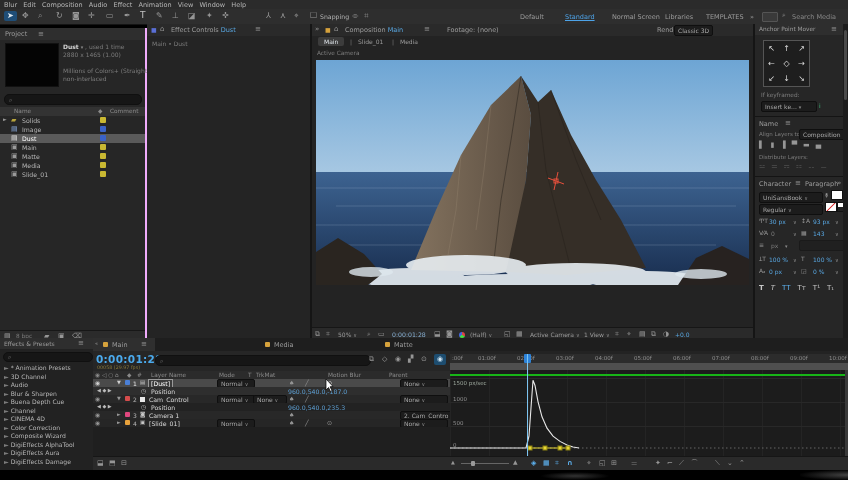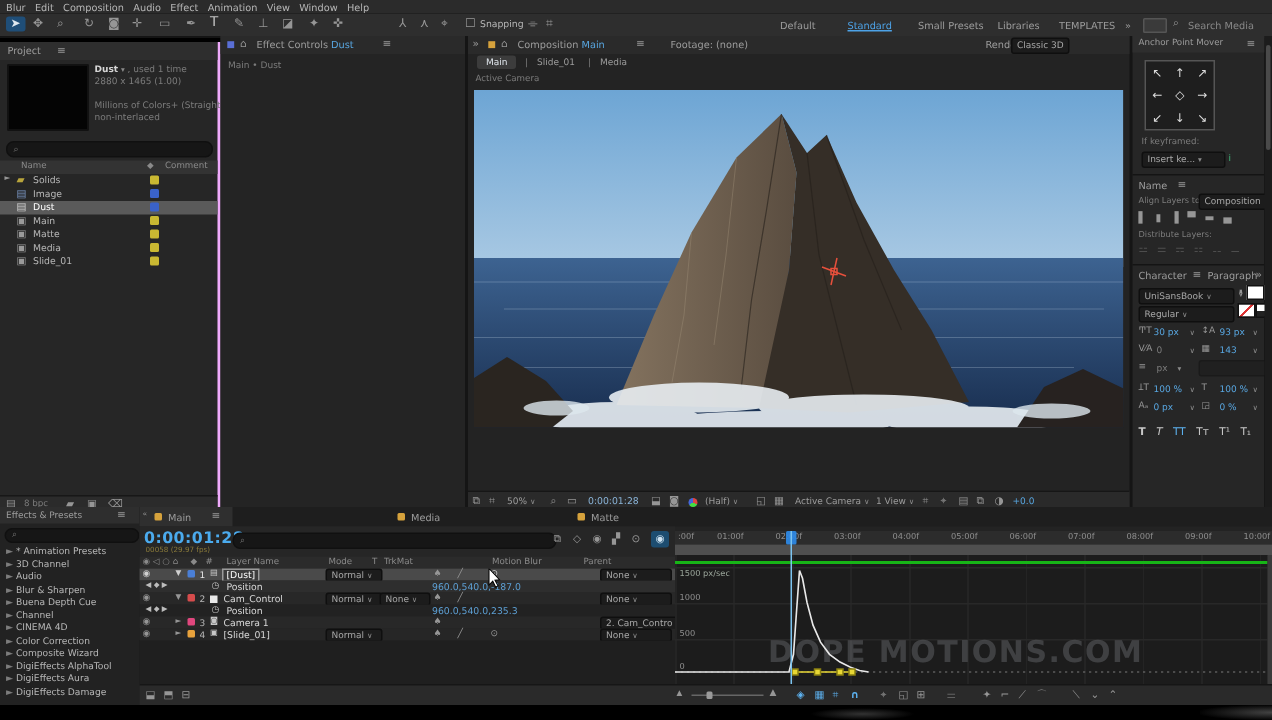--- a/index.html
+++ b/index.html
@@ -58,21 +58,21 @@
   <span class="p ico" style="left:266px;top:3px;font-size:8px;">⅄</span>
   <span class="p ico" style="left:280px;top:3px;font-size:8px;">⋏</span>
   <span class="p ico" style="left:294px;top:3px;font-size:8px;">⌖</span>
   <span class="p ico" style="left:310px;top:3px;font-size:8px;">☐</span>
   <span class="p tx" style="left:320px;top:4px;font-size:6.2px;">Snapping</span>
   <span class="p ico" style="left:352px;top:3px;font-size:8px;">⌯</span>
   <span class="p ico" style="left:364px;top:3px;font-size:8px;">⌗</span>
 
   <span class="p tabtxt" style="left:520px;top:4px;">Default</span>
   <span class="p tabtxt" style="left:565px;top:4px;color:#4da3e8;text-decoration:underline;">Standard</span>
-  <span class="p tabtxt" style="left:612px;top:4px;">Small Presets</span>
+  <span class="p tabtxt" style="left:612px;top:4px;">Normal Screen</span>
   <span class="p tabtxt" style="left:665px;top:4px;">Libraries</span>
   <span class="p tabtxt" style="left:706px;top:4px;">TEMPLATES</span>
   <span class="p tabtxt" style="left:750px;top:4px;">»</span>
   <span class="p" style="left:762px;top:3px;width:14px;height:8px;background:#3a3a3a;border:1px solid #555;border-radius:1px;"></span>
   <span class="p ico" style="left:782px;top:3px;font-size:7px;">⌕</span>
   <span class="p tabtxt" style="left:792px;top:4px;color:#888;">Search Media</span>
 </div>
 
 <div class="p panel" style="left:0;top:28px;width:145px;height:314px;border-right:2px solid #f0abfc;">
   <div class="p" style="left:0;top:0;width:145px;height:12px;background:#2e2e2e;">
@@ -535,21 +535,20 @@
   <div class="p" style="left:0;top:16px;width:395px;height:86px;background:#1c1c1c;
        background-image:repeating-linear-gradient(90deg,#242424 0,#242424 1px,transparent 1px,transparent 39px);">
     <div class="p" style="left:0;top:8px;width:395px;height:1px;background:#2a2a2a;"></div>
     <div class="p" style="left:0;top:32px;width:395px;height:1px;background:#282828;"></div>
     <div class="p" style="left:0;top:56px;width:395px;height:1px;background:#282828;"></div>
     <div class="p" style="left:0;top:4px;width:395px;height:2px;background:#17b517;"></div>
     <span class="p glabel" style="left:3px;top:10px;color:#9aa59a;">1500 px/sec</span>
     <span class="p glabel" style="left:3px;top:26px;">1000</span>
     <span class="p glabel" style="left:3px;top:50px;">500</span>
     <span class="p glabel" style="left:3px;top:72px;">0</span>
-    <span class="p" style="left:62px;top:52px;font-size:20px;font-weight:bold;letter-spacing:1px;color:rgba(205,212,218,0.20);">DOPE MOTIONS.COM</span>
     <svg id="graph-svg" width="395" height="86" style="position:absolute;left:0;top:0;">
       <line x1="0" y1="78" x2="395" y2="78" stroke="#7a7a7a" stroke-width="0.8" stroke-dasharray="1.5,2.5"></line>
       <line id="kf-line" x1="80" y1="78" x2="118" y2="78" stroke="#e8d735" stroke-width="1"></line>
       <polyline id="speed-curve" points="0,78.0 76,78.0 79,66.2 81,37.8 83,10.3 85,15.5 88,31.6 92,46.8 97,58.1 103,66.2 110,71.4 117,74.9 123,77.0 129,78.0" fill="none" stroke="#e8e8e8" stroke-width="1.1"></polyline>
       <g id="kf-group">
           <rect x="78" y="76" width="4" height="4" fill="#e8d735" stroke="#8a8010"></rect>
           <rect x="93" y="76" width="4" height="4" fill="#e8d735" stroke="#8a8010"></rect>
           <rect x="108" y="76" width="4" height="4" fill="#e8d735" stroke="#8a8010"></rect>
           <rect x="116" y="76" width="4" height="4" fill="#e8d735" stroke="#8a8010"></rect>
         </g>

